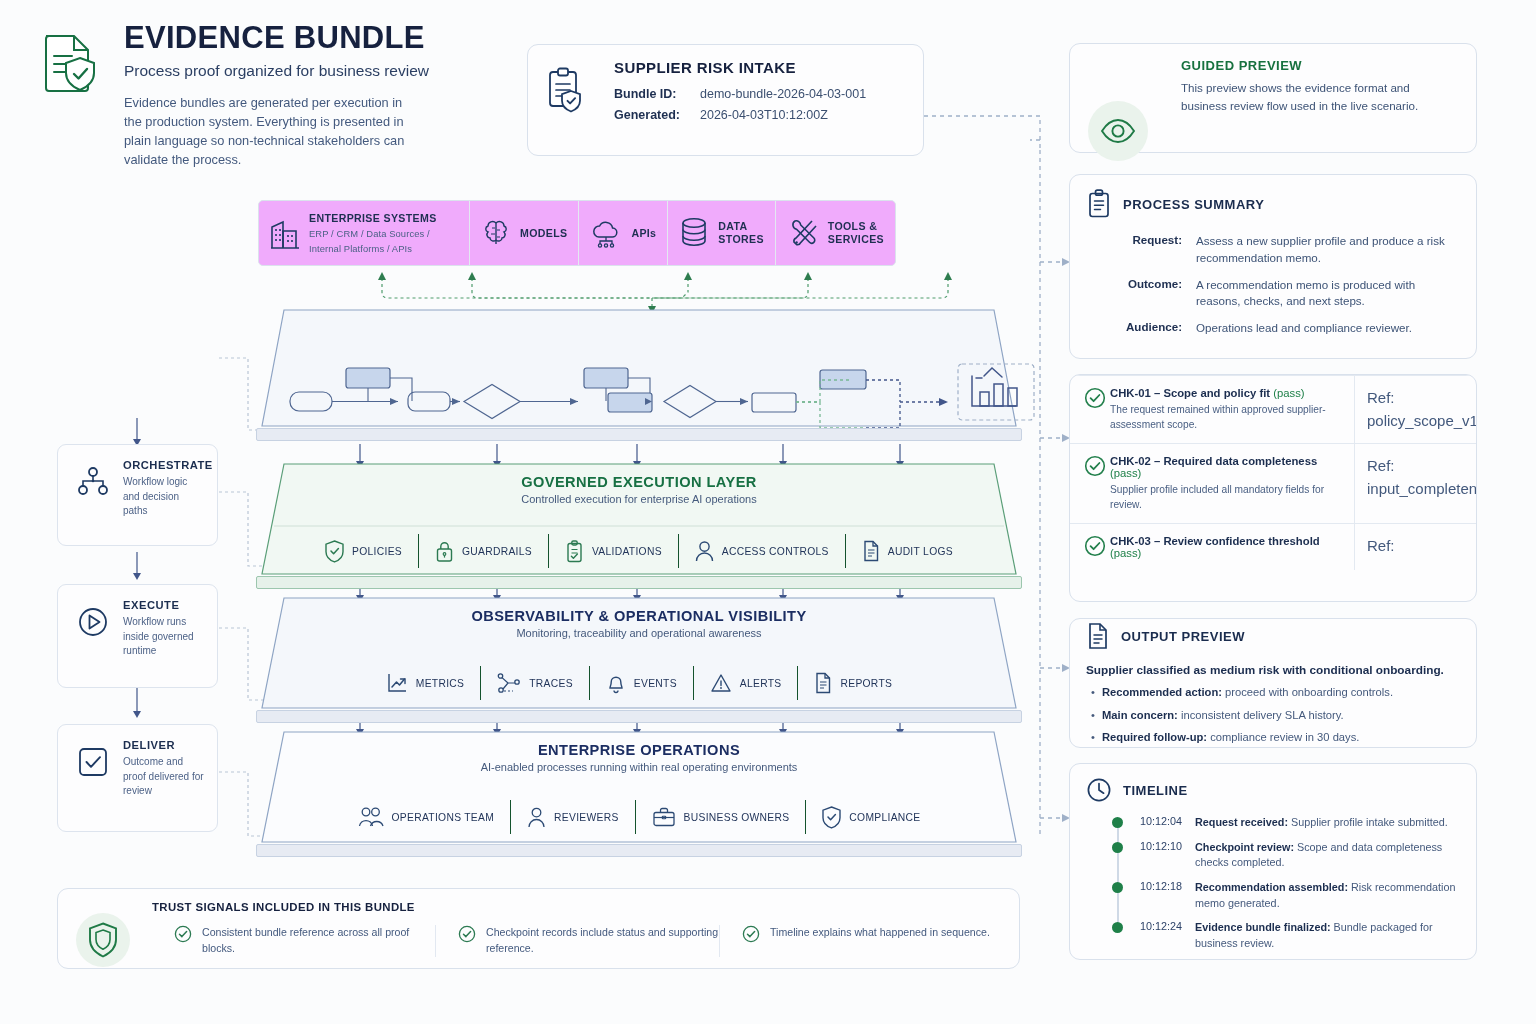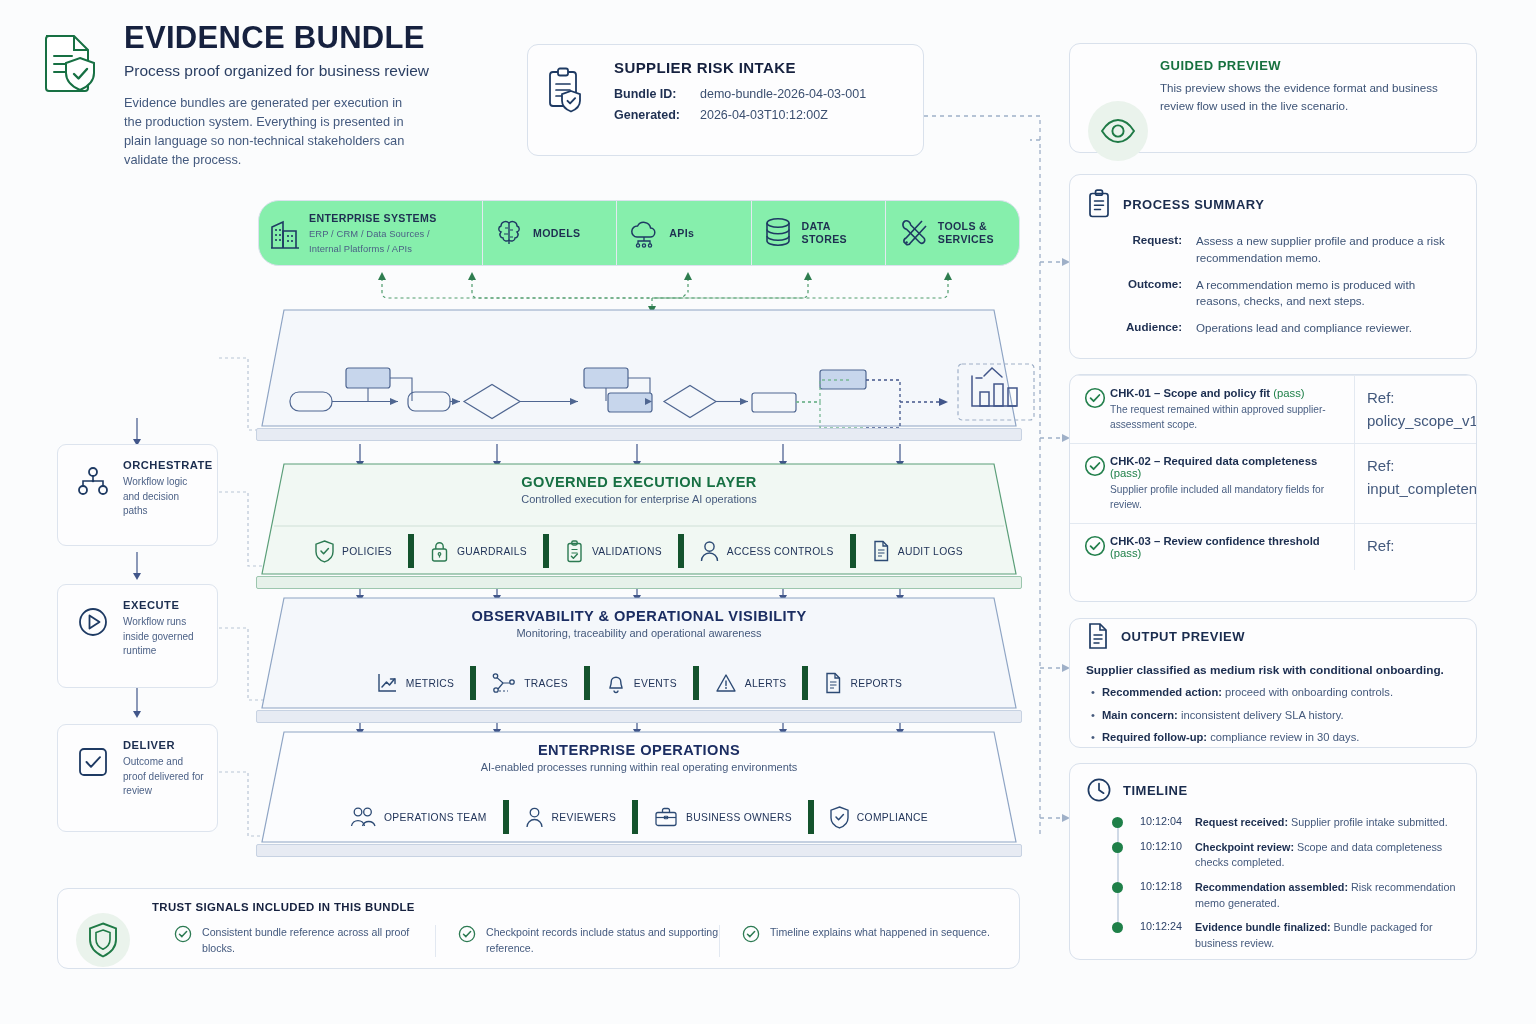--- a/index.html
+++ b/index.html
@@ -42,23 +42,23 @@
   #intake .ttl { font-size: 15px; font-weight: bold; letter-spacing: .4px; color: #16213f; }
   #intake .rows { margin-top: 11px; }
   #intake .row { display: flex; font-size: 12.5px; margin-bottom: 7px; }
   #intake .k { width: 86px; font-weight: bold; color: #1e2f51; }
   #intake .v { color: #3b4f70; }
   #intakeIconBox { position: absolute; left: 18px; top: 22px; width: 42px; height: 46px; }
   #intakeBody { margin-left: 68px; }
 
   
   #systems {
-    left: 258px; top: 200px; width: 762px; height: 66px;
+    left: 258px; top: 200px; width: 638px; height: 66px;
     display: flex; align-items: stretch;
-    background: #86efac; border: 1px solid #dbe2ed; border-radius: 21px;
+    background: #f0abfc; border: 1px solid #dbe2ed; border-radius: 5px;
     overflow: hidden;
   }
   .sysCell {
     display: flex; align-items: center; gap: 9px;
     padding: 0 11px;
     border-right: 1px solid #e3e9f1;
   }
   .sysCell:last-child { border-right: none; }
   .sysCell.wide { width: 224px; }
   .sysCell.norm { flex: 1; justify-content: flex-start; }
@@ -77,36 +77,36 @@
   .stepTxt { font-size: 10px; color: #4d6287; line-height: 1.45; margin-top: 4px; }
 
   
   .layer { position: absolute; left: 256px; width: 766px; }
   .layerTtl { text-align: center; font-size: 14.6px; font-weight: bold; letter-spacing: .45px; }
   .layerSub { text-align: center; font-size: 11px; color: #44597c; margin-top: 3px; }
   .chips { display: flex; align-items: center; justify-content: center; }
   .chip {
     display: flex; align-items: center; gap: 8px;
     padding: 0 16px; height: 34px;
-    border-right: 6px solid #14532d;
+    border-right: 1px solid #14532d;
   }
   .chip:last-child { border-right: none; }
   .chipLbl { font-size: 10.3px; letter-spacing: .3px; color: #22355a; white-space: nowrap; }
   .layerBase {
     position: absolute; left: 0; width: 766px; height: 13px;
     background: #e7ebf3; border: 1px solid #c7d2e2; border-radius: 2px;
   }
 
   
   .panel { position: absolute; left: 1069px; width: 408px; }
   .panelHd { display: flex; align-items: center; gap: 11px; }
   .panelTtl { font-size: 13px; font-weight: bold; letter-spacing: .5px; color: #1a2c4e; }
 
   
-  #guided { top: 43px; height: 110px; padding: 14px 13px; }
+  #guided { top: 43px; height: 110px; padding: 14px 34px; }
   #guidedIcon { position: absolute; left: 18px; top: 57px; width: 60px; height: 60px;
                 background: #eaf3ec; border-radius: 50%; display:flex; align-items:center; justify-content:center;}
   #guidedBody { margin-left: 77px; }
   #guidedTtl { font-size: 13px; font-weight: bold; letter-spacing: .5px; color: #17713f; }
   #guidedTxt { font-size: 11.6px; color: #3d5376; line-height: 1.52; margin-top: 6px; }
 
   
   #summary { top: 174px; height: 185px; padding: 14px 16px; }
   #summaryRows { margin-top: 14px; margin-left: 28px; }
   .sumRow { display: flex; margin-bottom: 10px; }

